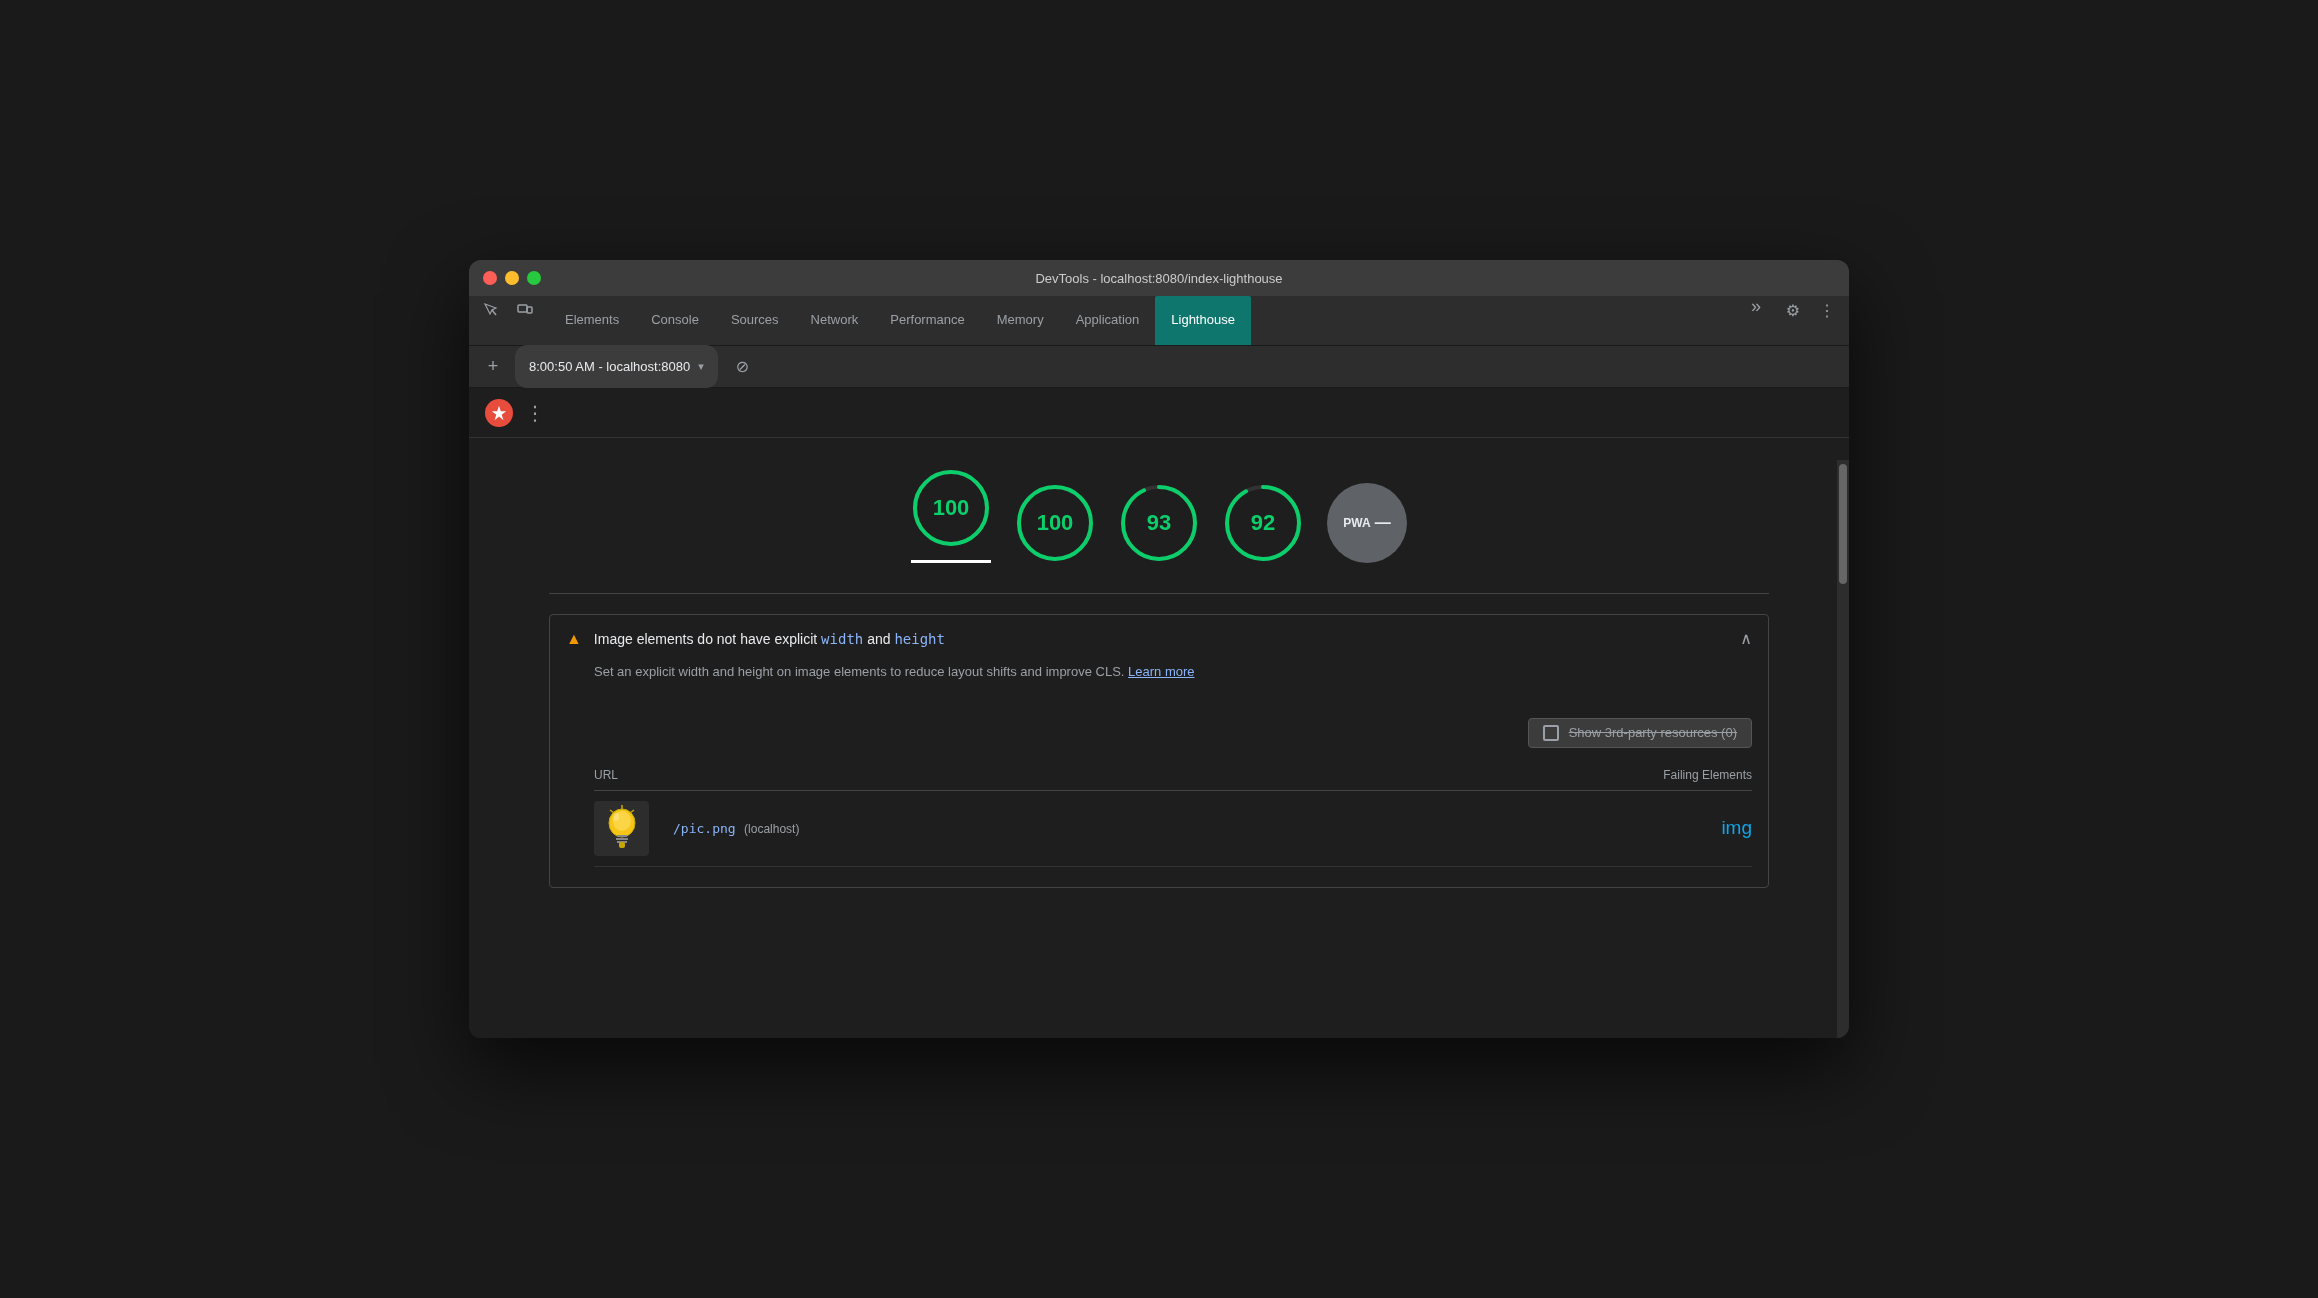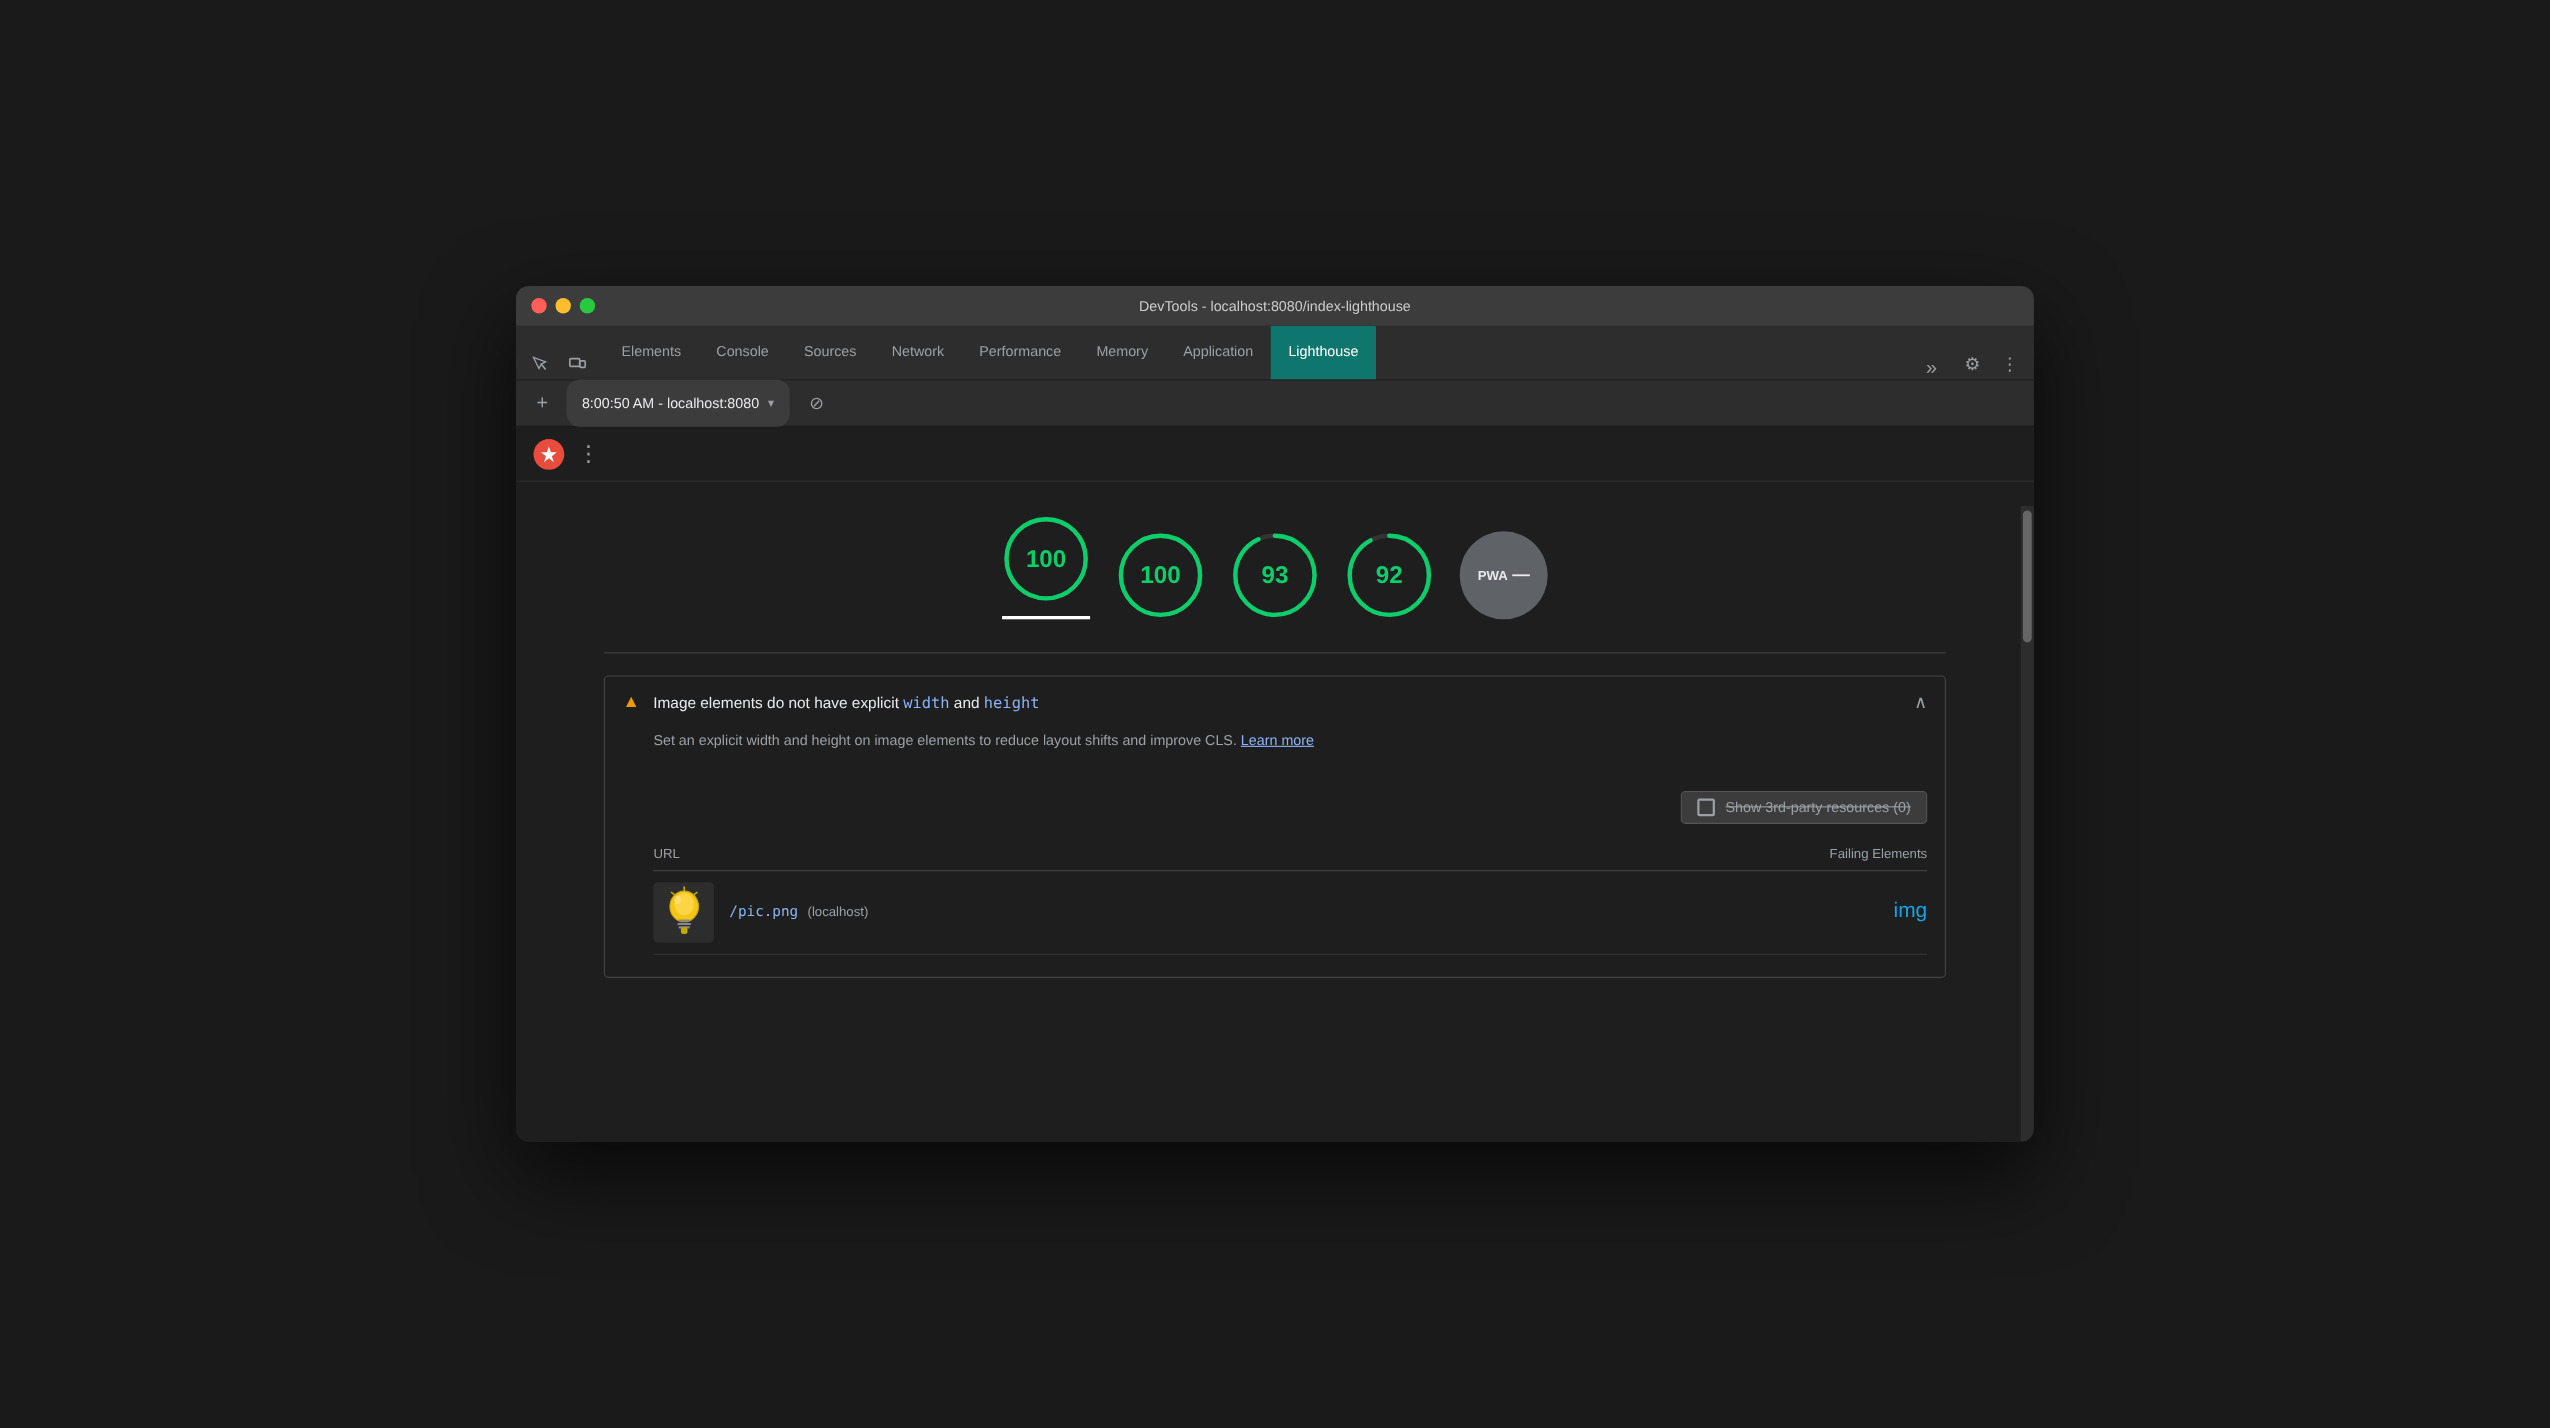--- a/index.html
+++ b/index.html
@@ -45,21 +45,21 @@
       position: absolute;
       left: 50%;
       transform: translateX(-50%);
       color: #ccc;
       font-size: 13px;
     }
     
     .tab-bar {
       background: #2d2d2d;
       display: flex;
-      align-items: flex-end;
+      align-items: flex-start;
       height: 50px;
       border-bottom: 1px solid #1a1a1a;
       padding: 0 8px;
     }
     .devtools-icons-left {
       display: flex;
       align-items: center;
       gap: 6px;
       margin-right: 10px;
     }
@@ -351,21 +351,21 @@
       border-bottom: 1px solid #444;
     }
     .resource-table td {
       padding: 10px 0;
       border-bottom: 1px solid #333;
       vertical-align: middle;
     }
     .resource-row-url {
       display: flex;
       align-items: center;
-      gap: 14px;
+      gap: 24px;
     }
     .resource-thumbnail {
       width: 55px;
       height: 55px;
       background: #2d2d2d;
       border-radius: 4px;
       display: flex;
       align-items: center;
       justify-content: center;
       font-size: 32px;

